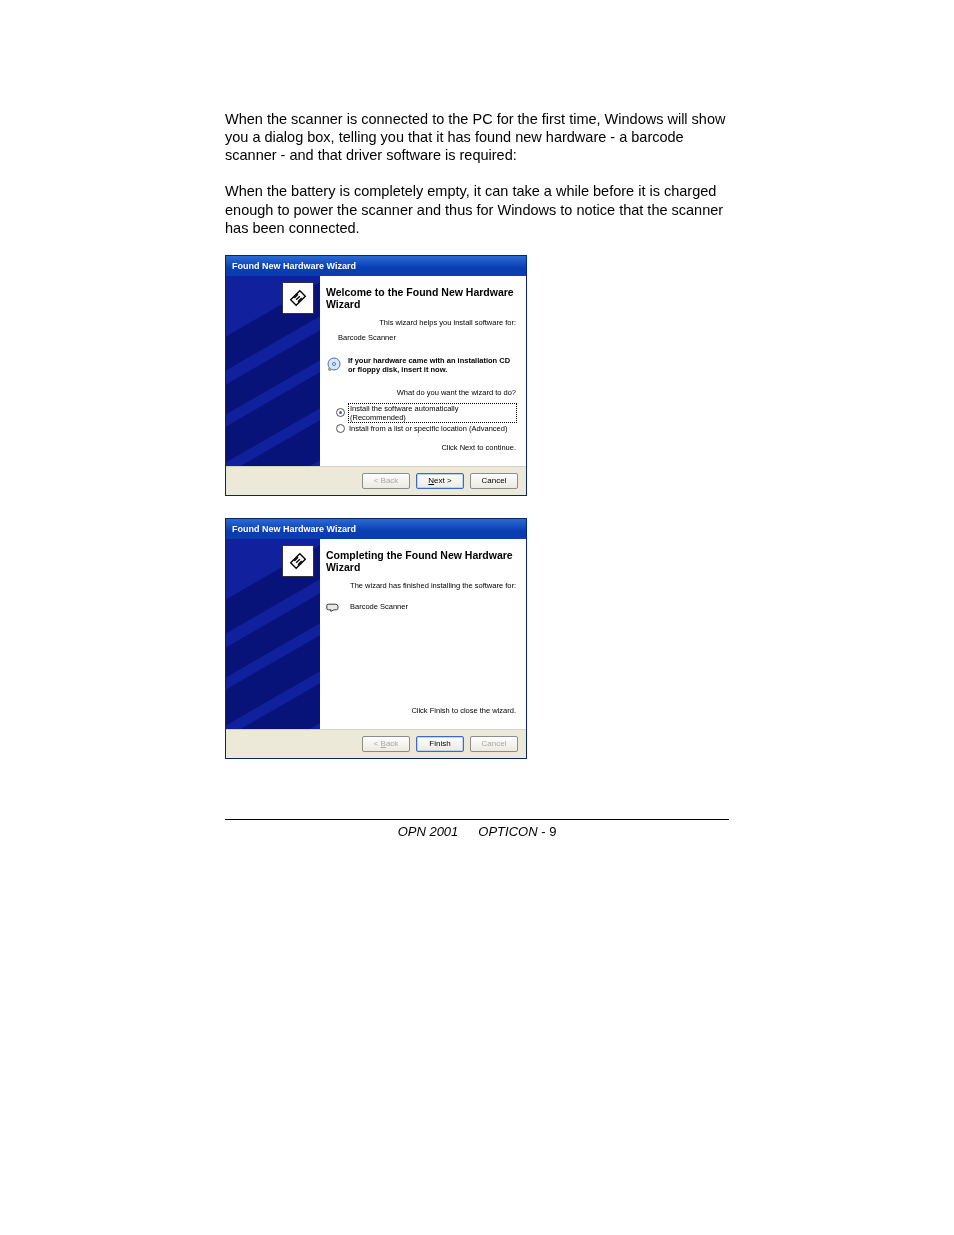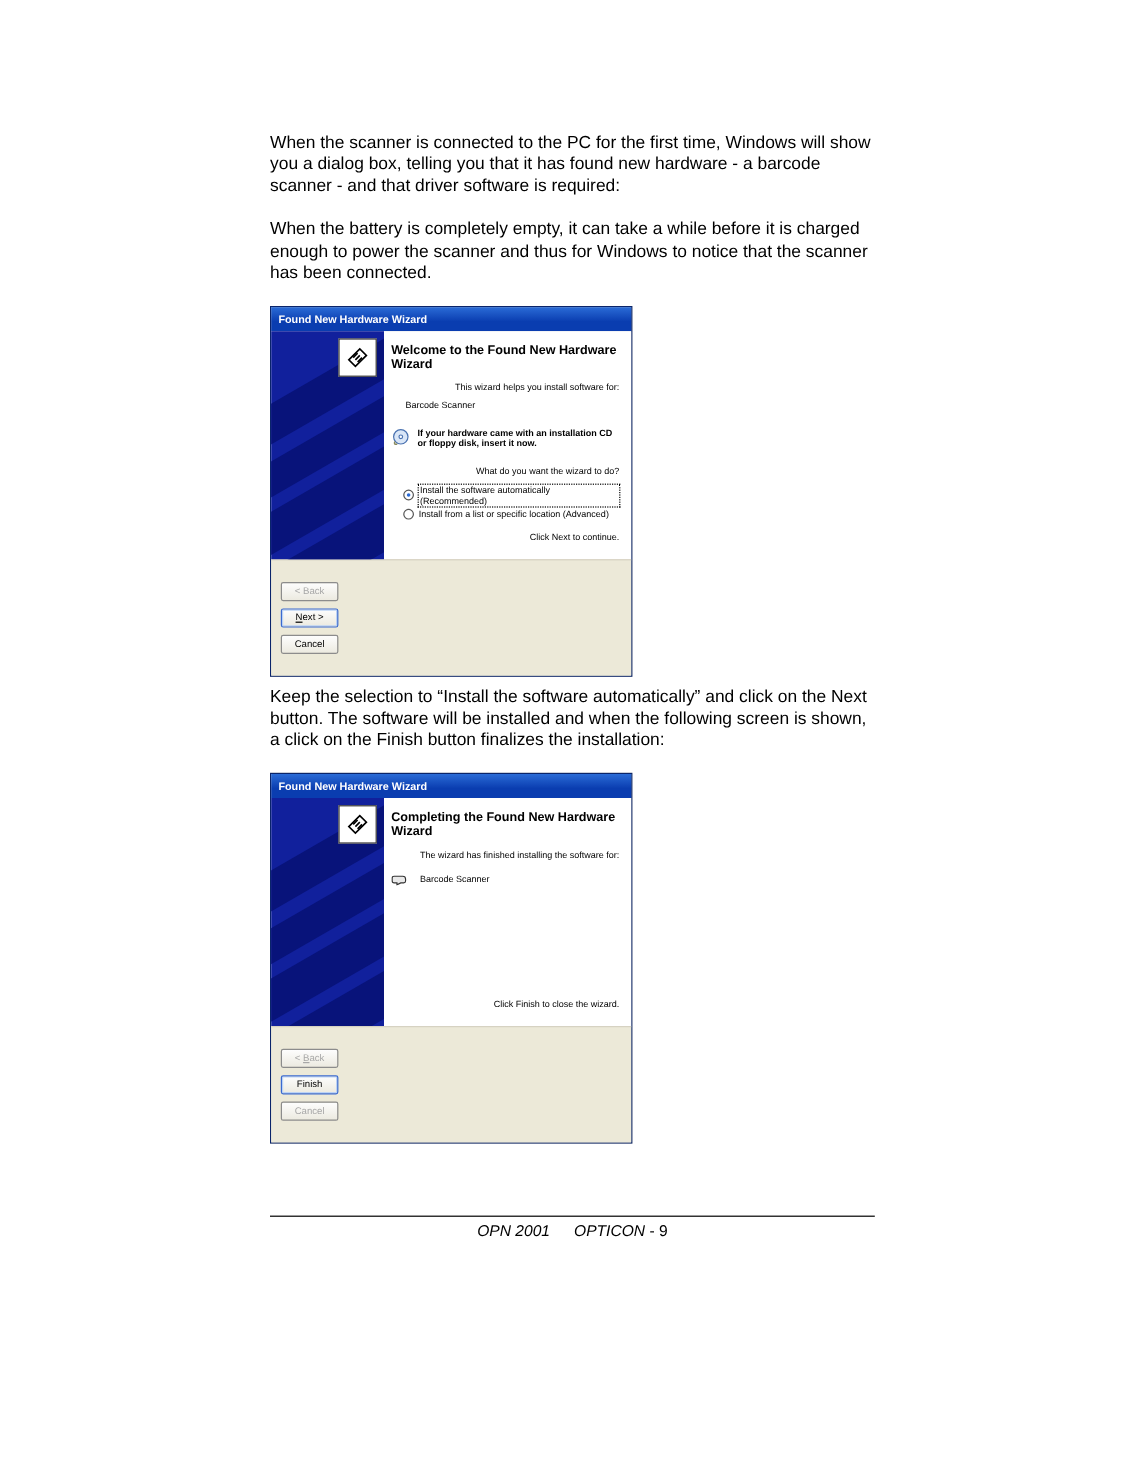--- a/index.html
+++ b/index.html
@@ -22,21 +22,21 @@
     margin: 0 0 18px 0;
   }
   
   .wizard {
     width: 300px;
     border: 1px solid #0a246a;
     background: #ece9d8;
     font-family: Tahoma, Arial, sans-serif;
     font-size: 8px;
     color: #000;
-    margin-bottom: 8px;
+    margin-bottom: 22px;
   }
   .wizard .titlebar {
     background: linear-gradient(to bottom, #2a6bd6 0%, #0a3db0 60%, #0a3db0 100%);
     color: #fff;
     font-weight: bold;
     font-size: 9px;
     padding: 5px 6px;
   }
   .wizard .body {
     display: flex;
@@ -118,25 +118,24 @@
     content:""; width:3px;height:3px;background:#2a6bd6;border-radius:50%;
   }
   .wizard .radio-label-focused {
     outline: 1px dotted #000;
     outline-offset: 0px;
     padding: 0 1px;
   }
   .wizard .footer {
     background:#ece9d8;
     border-top:1px solid #d6d2c2;
-    padding:18px 8px;
+    padding:6px 8px;
     display:flex;
     justify-content:flex-end;
     gap:6px;
-    flex-direction:column;
   }
   .wizard .btn {
     font-family: Tahoma, Arial, sans-serif;
     font-size: 8px;
     width: 48px;
     height: 16px;
     line-height: 14px;
     text-align: center;
     background: linear-gradient(#fdfdfd,#eceae0);
     border: 1px solid #8c8c8c;
@@ -231,21 +230,20 @@
     </div>
     <div class="footer">
       <div class="btn disabled">&lt; Back</div>
       <div class="btn primary">
         <span class="underline">N</span><span>ext &gt;</span>
       </div>
       <div class="btn">Cancel</div>
     </div>
   </div>
 
-  <p class="para">Keep the selection to “Install the software automatically” and click on the Next button. The software will be installed and when the following screen is shown, a click on the Finish button finalizes the installation:</p>
 
   <div class="wizard">
     <div class="titlebar">Found New Hardware Wizard</div>
     <div class="body">
       <div class="sidebar" style="min-height:190px">
         <div class="band1"></div>
           <div class="band2"></div>
           <div class="band3"></div>
           <div class="band4"></div>
         <div class="iconbox">

